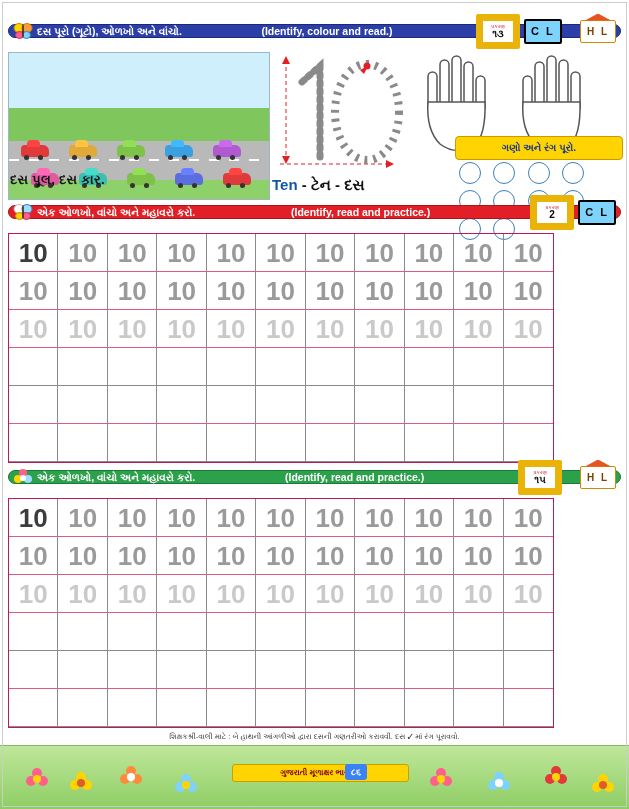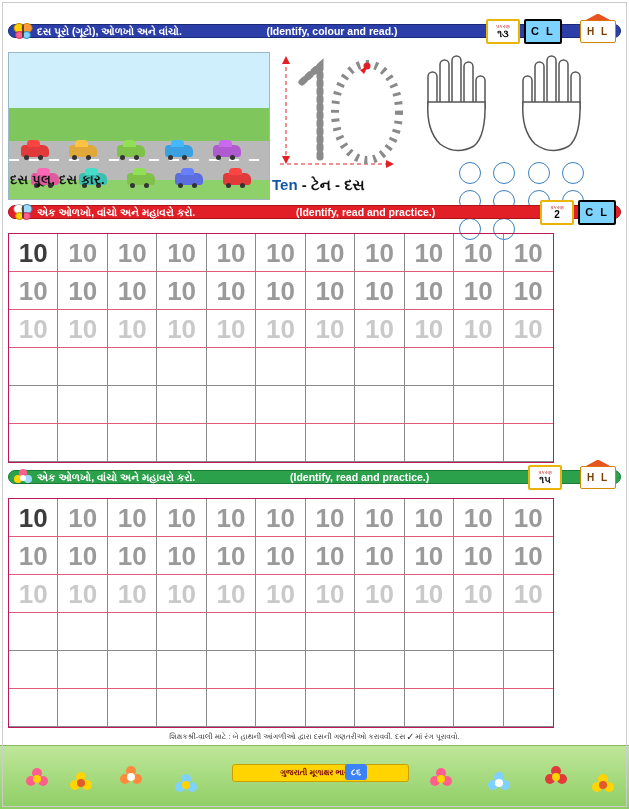--- a/index.html
+++ b/index.html
@@ -27,21 +27,21 @@
     position:relative;
   }
   .hdr-guj{
     color:#ffffff;font-size:10.5px;font-weight:bold;white-space:nowrap;
   }
   .hdr-eng{
     color:#ffffff;font-size:10.5px;font-weight:bold;white-space:nowrap;
     margin-left:auto;margin-right:auto;
   }
   .pagebox{
-    flex:0 0 auto;width:30px;height:21px;border:2px solid #eab308;
+    flex:0 0 auto;width:30px;height:21px;border:7px solid #eab308;
     background:#fff;display:flex;flex-direction:column;align-items:center;
     justify-content:center;margin-left:4px;border-radius:2px;
   }
   .pagebox .p1{font-size:5px;color:#c00000;line-height:6px;}
   .pagebox .p2{font-size:10px;color:#000;font-weight:bold;line-height:10px;}
   .clbox{
     flex:0 0 auto;width:34px;height:21px;border:2px solid #000;background:#7dd3fc;
     display:flex;align-items:center;justify-content:center;margin-left:4px;
     font-size:11px;font-weight:bold;letter-spacing:2px;border-radius:2px;
   }
@@ -245,20 +245,21 @@
         <rect x="8" y="24" width="9" height="36" rx="4.5"></rect>
         <rect x="20" y="10" width="9" height="50" rx="4.5"></rect>
         <rect x="32" y="4" width="9" height="56" rx="4.5"></rect>
         <rect x="44" y="8" width="9" height="52" rx="4.5"></rect>
         <rect x="56" y="20" width="9" height="40" rx="4.5"></rect>
         <path d="M8 50 Q6 78 20 92 Q36 104 54 94 Q66 84 65 50 Z"></path>
       </g>
     </svg>
   </div>
 
+  <div class="countbox">ગણો અને રંગ પૂરો.</div>
   <div class="circrow">
     <span class="circ"></span>
     <span class="circ"></span>
     <span class="circ"></span>
     <span class="circ"></span>
     <span class="circ"></span>
     <span class="circ"></span>
     <span class="circ"></span>
     <span class="circ"></span>
     <span class="circ"></span>

